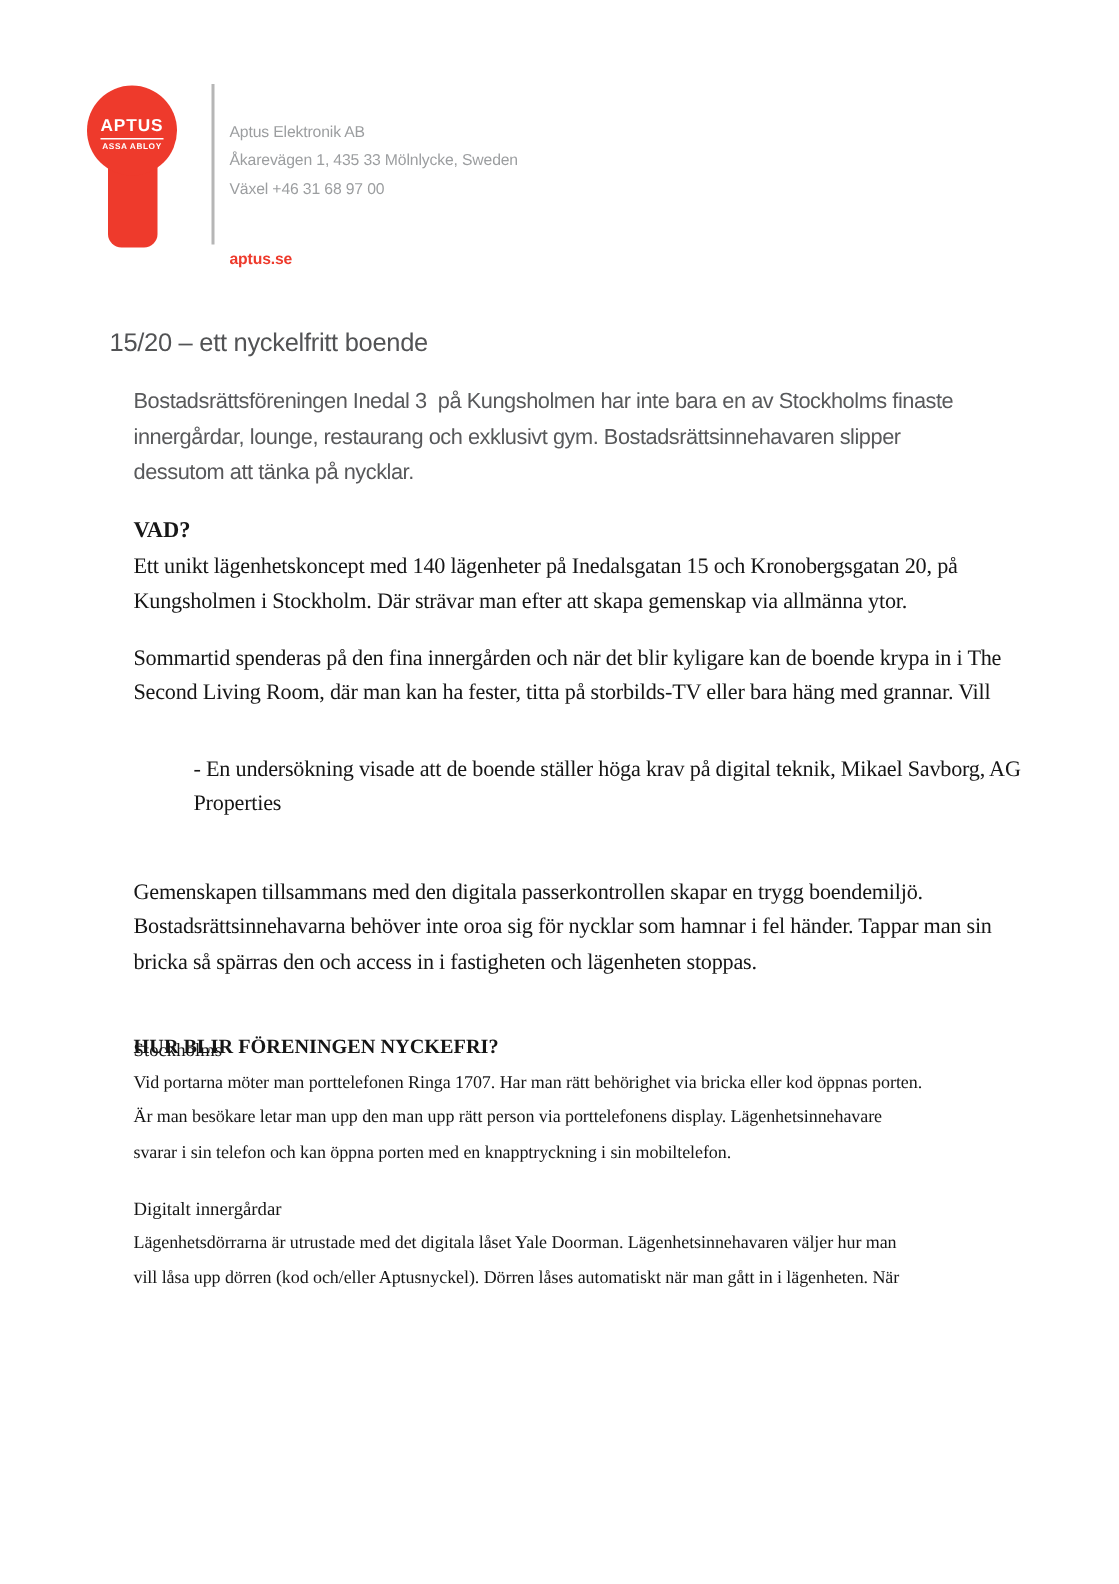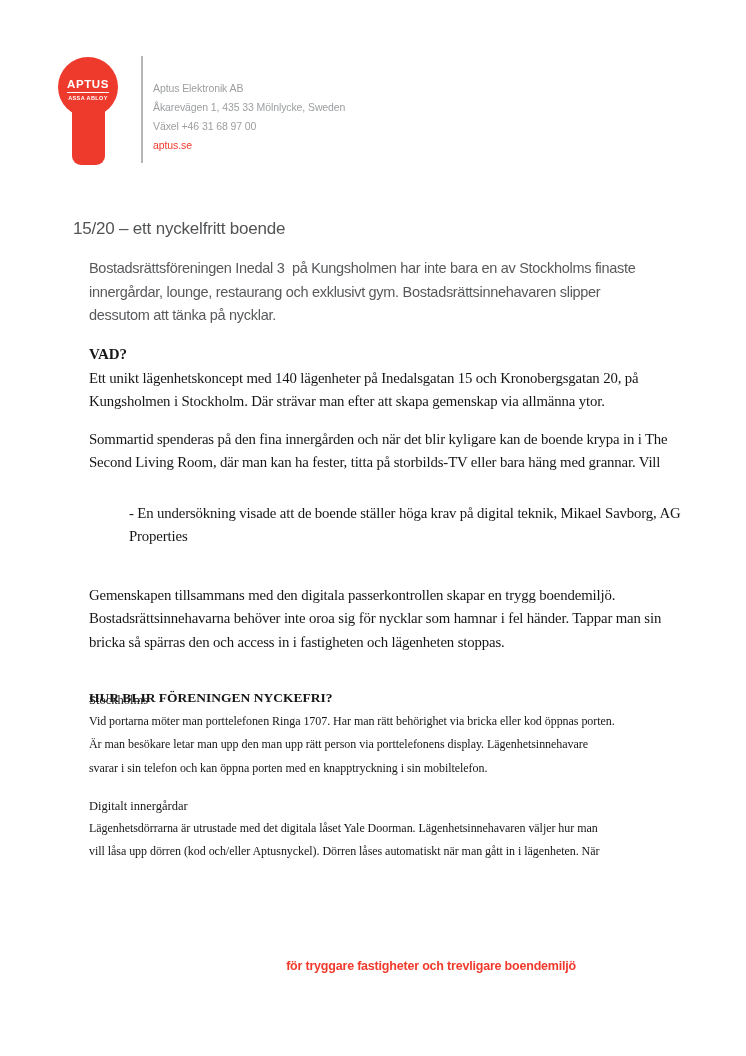--- a/index.html
+++ b/index.html
@@ -32,21 +32,21 @@
   .logo-word{
     color:#fff;font-weight:bold;font-size:11.5px;letter-spacing:.6px;
     line-height:12px;margin-top:6px;
   }
   .logo-rule{width:42px;height:1px;background:#fff;margin:2px 0;}
   .logo-sub{color:#fff;font-weight:bold;font-size:5.5px;letter-spacing:.4px;line-height:7px;}
 
   .divider{left:141px;top:56px;width:2px;height:107px;background:var(--divider);}
 
   .contact{left:153px;top:79px;font-size:10.5px;line-height:19px;color:var(--gray-text);letter-spacing:-0.1px;}
-  .contact .website{color:var(--red);font-weight:normal;cursor:pointer;}
+  .contact .website{color:var(--red);font-weight:bold;cursor:pointer;margin-top:28px;}
 
   .title{left:73px;top:217px;font-size:17px;line-height:24px;color:var(--title-gray);letter-spacing:-0.2px;}
   .lead{left:89px;top:257px;font-size:14.5px;line-height:23.5px;color:var(--lead-gray);letter-spacing:-0.3px;}
 
   .serif{font-family:"Liberation Serif",serif;color:var(--body-black);}
   .serif-lg{font-size:14.8px;line-height:23.3px;letter-spacing:-0.15px;}
   .serif-sm{font-size:12px;line-height:23.3px;letter-spacing:-0.05px;}
 
   .h-vad{left:89px;top:344px;font-weight:bold;font-size:15px;line-height:20px;}
   .p-what{left:89px;top:367px;}
@@ -124,16 +124,15 @@
     <div class="line">svarar i sin telefon och kan öppna porten med en knapptryckning i sin mobiltelefon.</div>
   </div>
 
   <div class="abs serif l-dig line">Digitalt innergårdar</div>
   <div class="abs serif serif-sm p-dig">
     <div class="line">Lägenhetsdörrarna är utrustade med det digitala låset Yale Doorman. Lägenhetsinnehavaren väljer hur man</div>
     <div class="line">vill låsa upp dörren (kod och/eller Aptusnyckel). Dörren låses automatiskt när man gått in i lägenheten. När</div>
   </div>
 
   <div class="abs footer">
-    <div class="line">för tryggare fastigheter och trevligare boendemiljö</div>
   </div>
 
 </div>
 
 </body></html>

